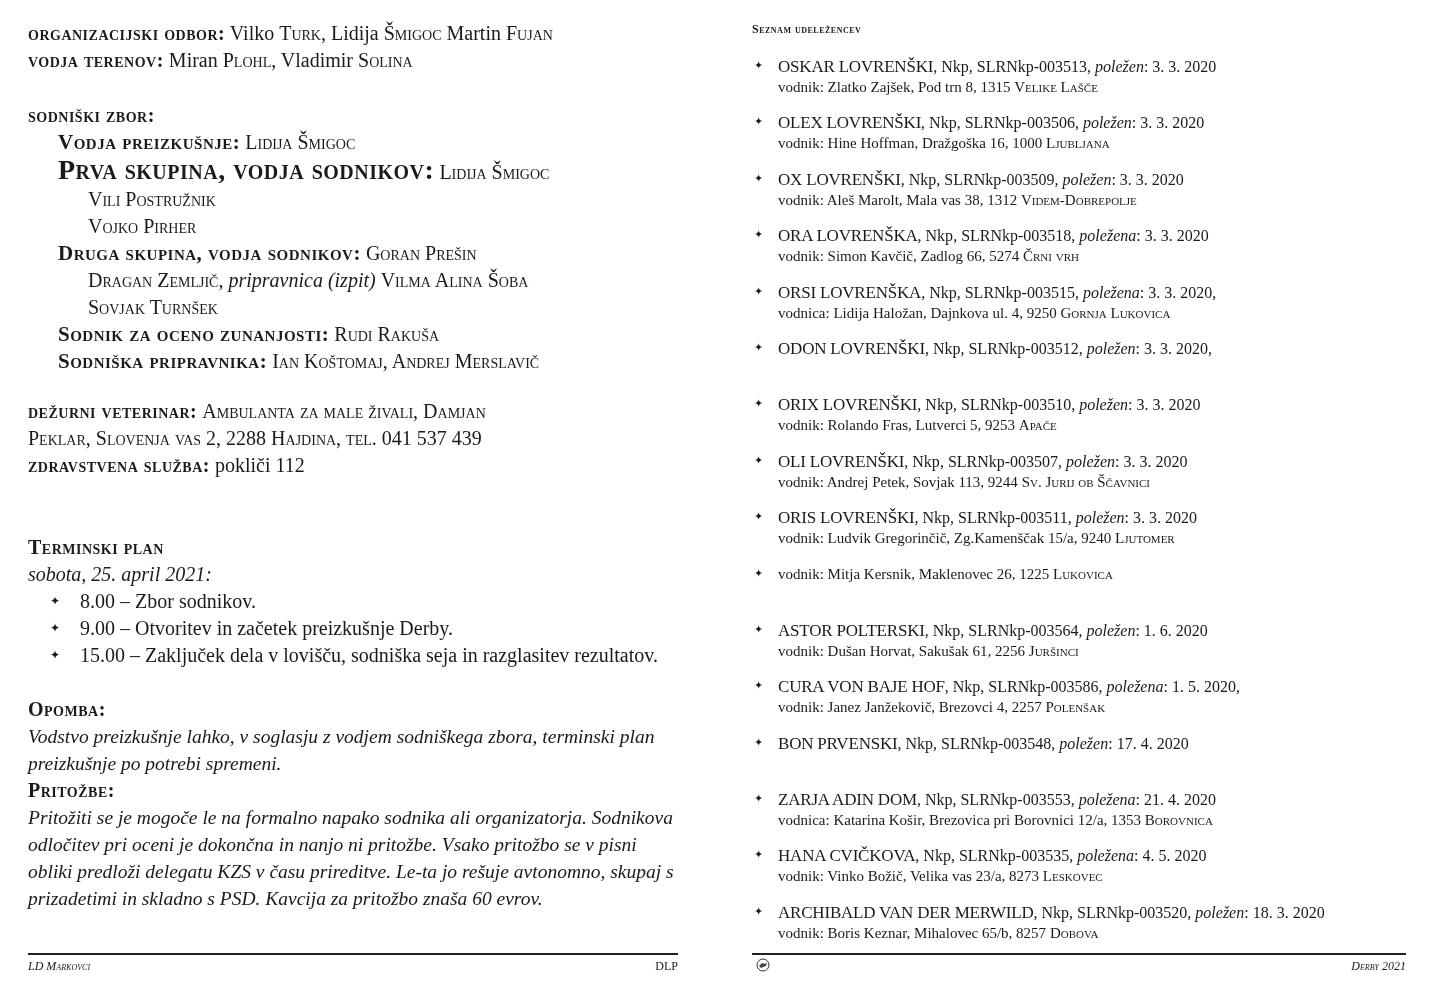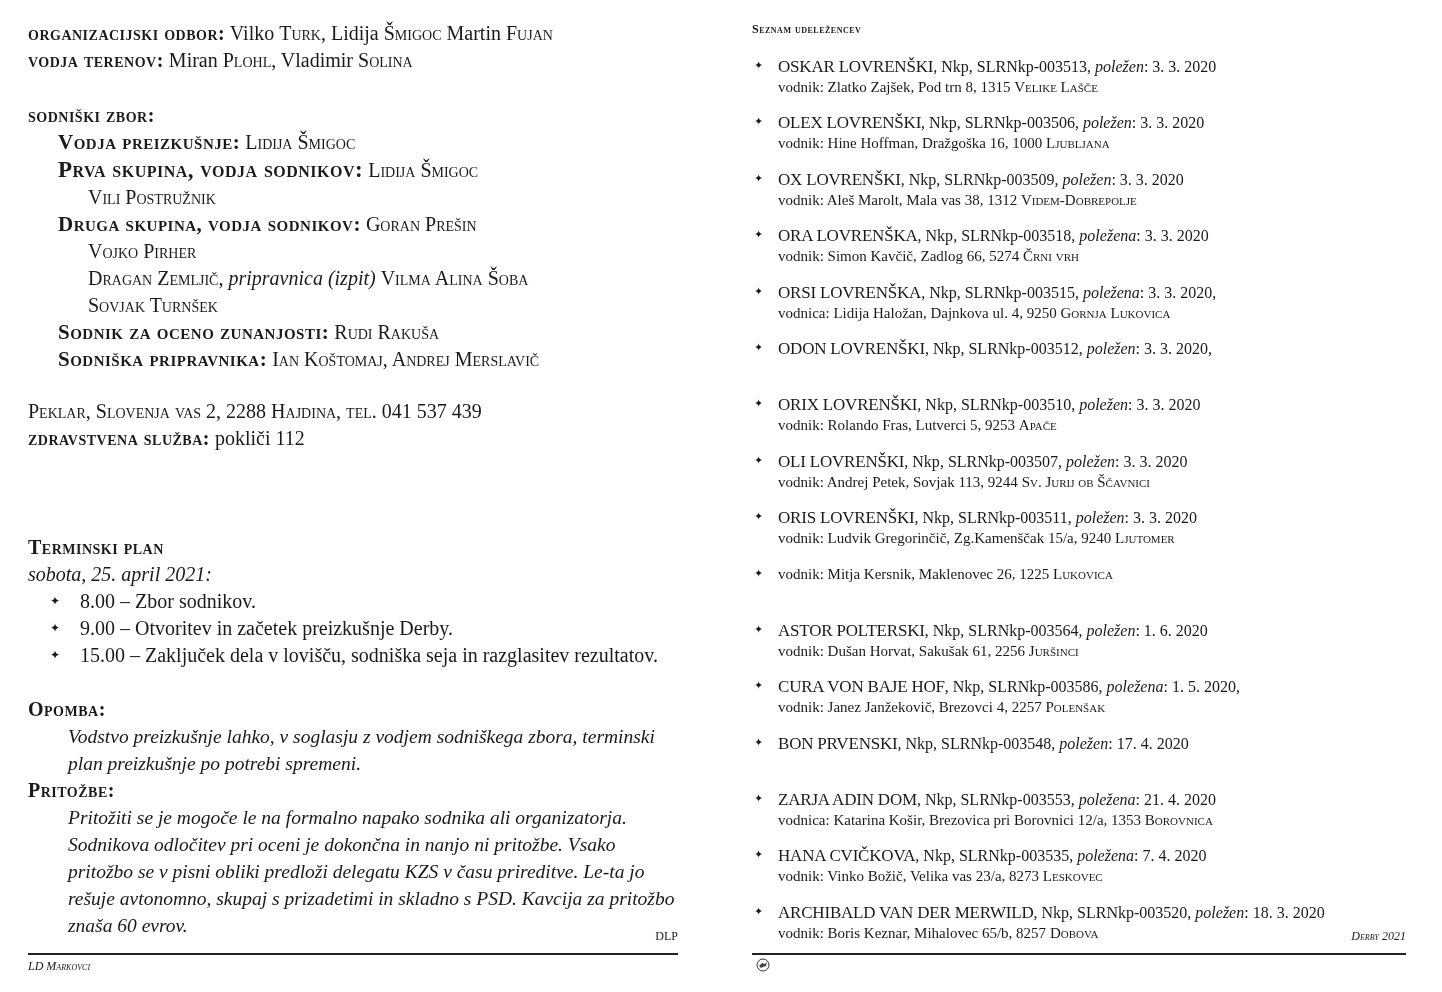--- a/index.html
+++ b/index.html
@@ -12,29 +12,29 @@
   .page-right { left: 752px; width: 656px; }
 
   .sc { font-variant: small-caps; }
   .lbl { font-variant: small-caps; font-weight: bold; letter-spacing: 0.5px; }
 
   .line { font-size: 20px; line-height: 27px; white-space: nowrap; }
   .ind1 { padding-left: 30px; }
   .ind2 { padding-left: 60px; }
 
   .it { font-style: italic; }
-  .para { font-size: 19.5px; line-height: 27px; font-style: italic; margin-left: 40px; }
+  .para { font-size: 19.5px; line-height: 27px; font-style: italic; }
 
   .sched { list-style: none; margin: 0; padding: 0 0 0 22px; }
   .sched li { font-size: 20px; line-height: 27px; position: relative; padding-left: 30px; white-space: nowrap; }
   .bullet { position: absolute; left: 0; top: 0; font-size: 12px; }
 
   .footer-rule { position: absolute; top: 953px; height: 1.5px; background: #222; }
   .footer-left { position: absolute; top: 959px; font-size: 12px; font-style: italic; }
-  .footer-right { position: absolute; top: 929px; font-size: 12px; text-align: left; }
+  .footer-right { position: absolute; top: 959px; font-size: 12px; text-align: left; }
 
   .r-title { position: absolute; top: 22px; left: 0; font-size: 12px; font-weight: bold; font-variant: small-caps; letter-spacing: 0.5px; }
   .dogs { position: absolute; top: 56px; left: 0; list-style: none; margin: 0; padding: 0; }
   .dog { position: relative; height: 56.4px; padding-left: 26px; }
   .dog .bullet { left: 2px; top: 3px; font-size: 11px; }
   .dog-l1 { font-size: 16px; line-height: 21px; white-space: nowrap; }
   .dog-name { font-size: 17px; font-weight: normal; letter-spacing: -0.2px; }
   .dog-l2 { font-size: 15px; line-height: 20px; white-space: nowrap; }
   .city { font-variant: small-caps; }
 </style>
@@ -53,46 +53,50 @@
     </div>
   </div>
 
   <div style="position:absolute; top:102px; left:0;">
     <div class="line lbl">sodniški zbor:</div>
     <div class="line ind1">
       <span class="lbl" style="font-size:21px">Vodja preizkušnje:</span>
       <span class="sc">Lidija Šmigoc</span>
     </div>
     <div class="line ind1">
-      <span class="lbl" style="font-size:23px">Prva skupina, vodja sodnikov:</span>
+      <span class="lbl" style="font-size:28px">Prva skupina, vodja sodnikov:</span>
       <span class="sc">Lidija Šmigoc</span>
     </div>
     <div class="line ind2 sc">Vili Postružnik</div>
+    <div class="line ind2 sc">Vojko Pirher</div>
     <div class="line ind1">
       <span class="lbl" style="font-size:21px">Druga skupina, vodja sodnikov:</span>
       <span class="sc">Goran Prešin</span>
     </div>
-    <div class="line ind2 sc">Vojko Pirher</div>
     <div class="line ind2">
       <span class="sc">Dragan Zemljič,</span>
       <span class="it">pripravnica (izpit)</span>
       <span class="sc">Vilma Alina Šoba</span>
     </div>
     <div class="line ind2 sc">Sovjak Turnšek</div>
     <div class="line ind1">
       <span class="lbl" style="font-size:21px">Sodnik za oceno zunanjosti:</span>
       <span class="sc">Rudi Rakuša</span>
     </div>
     <div class="line ind1">
       <span class="lbl" style="font-size:21px">Sodniška pripravnika:</span>
       <span class="sc">Ian Koštomaj, Andrej Merslavič</span>
     </div>
   </div>
 
   <div style="position:absolute; top:398px; left:0;">
+    <div class="line">
+      <span class="lbl">dežurni veterinar:</span>
+      <span class="sc">Ambulanta za male živali, Damjan</span>
+    </div>
     <div class="line sc">Peklar, Slovenja vas 2, 2288 Hajdina, tel. 041 537 439</div>
     <div class="line">
       <span class="lbl">zdravstvena služba:</span>
       <span>pokliči 112</span>
     </div>
   </div>
 
   <div style="position:absolute; top:534px; left:0;">
     <div class="line lbl">Terminski plan</div>
     <div class="line it">sobota, 25. april 2021:</div>
@@ -180,21 +184,21 @@
         <span class="bullet">✦</span>
         <div class="dog-l1"><span class="dog-name">BON PRVENSKI</span>, <span>Nkp</span>, <span>SLRNkp-003548</span>, <span class="it">poležen</span>: <span>17. 4. 2020</span><span></span></div>
       </li>
       <li class="dog">
         <span class="bullet">✦</span>
         <div class="dog-l1"><span class="dog-name">ZARJA ADIN DOM</span>, <span>Nkp</span>, <span>SLRNkp-003553</span>, <span class="it">poležena</span>: <span>21. 4. 2020</span><span></span></div>
         <div class="dog-l2"><span>vodnica:</span> <span>Katarina Košir, Brezovica pri Borovnici 12/a, 1353</span> <span class="city">Borovnica</span></div>
       </li>
       <li class="dog">
         <span class="bullet">✦</span>
-        <div class="dog-l1"><span class="dog-name">HANA CVIČKOVA</span>, <span>Nkp</span>, <span>SLRNkp-003535</span>, <span class="it">poležena</span>: <span>7. 4. 2020</span><span></span></div>
+        <div class="dog-l1"><span class="dog-name">HANA CVIČKOVA</span>, <span>Nkp</span>, <span>SLRNkp-003535</span>, <span class="it">poležena</span>: <span>4. 5. 2020</span><span></span></div>
         <div class="dog-l2"><span>vodnik:</span> <span>Vinko Božič, Velika vas 23/a, 8273</span> <span class="city">Leskovec</span></div>
       </li>
       <li class="dog">
         <span class="bullet">✦</span>
         <div class="dog-l1"><span class="dog-name">ARCHIBALD VAN DER MERWILD</span>, <span>Nkp</span>, <span>SLRNkp-003520</span>, <span class="it">poležen</span>: <span>18. 3. 2020</span><span></span></div>
         <div class="dog-l2"><span>vodnik:</span> <span>Boris Keznar, Mihalovec 65/b, 8257</span> <span class="city">Dobova</span></div>
       </li>
     </ul>
 
   <div class="footer-rule" style="left:0; width:654px;"></div>

